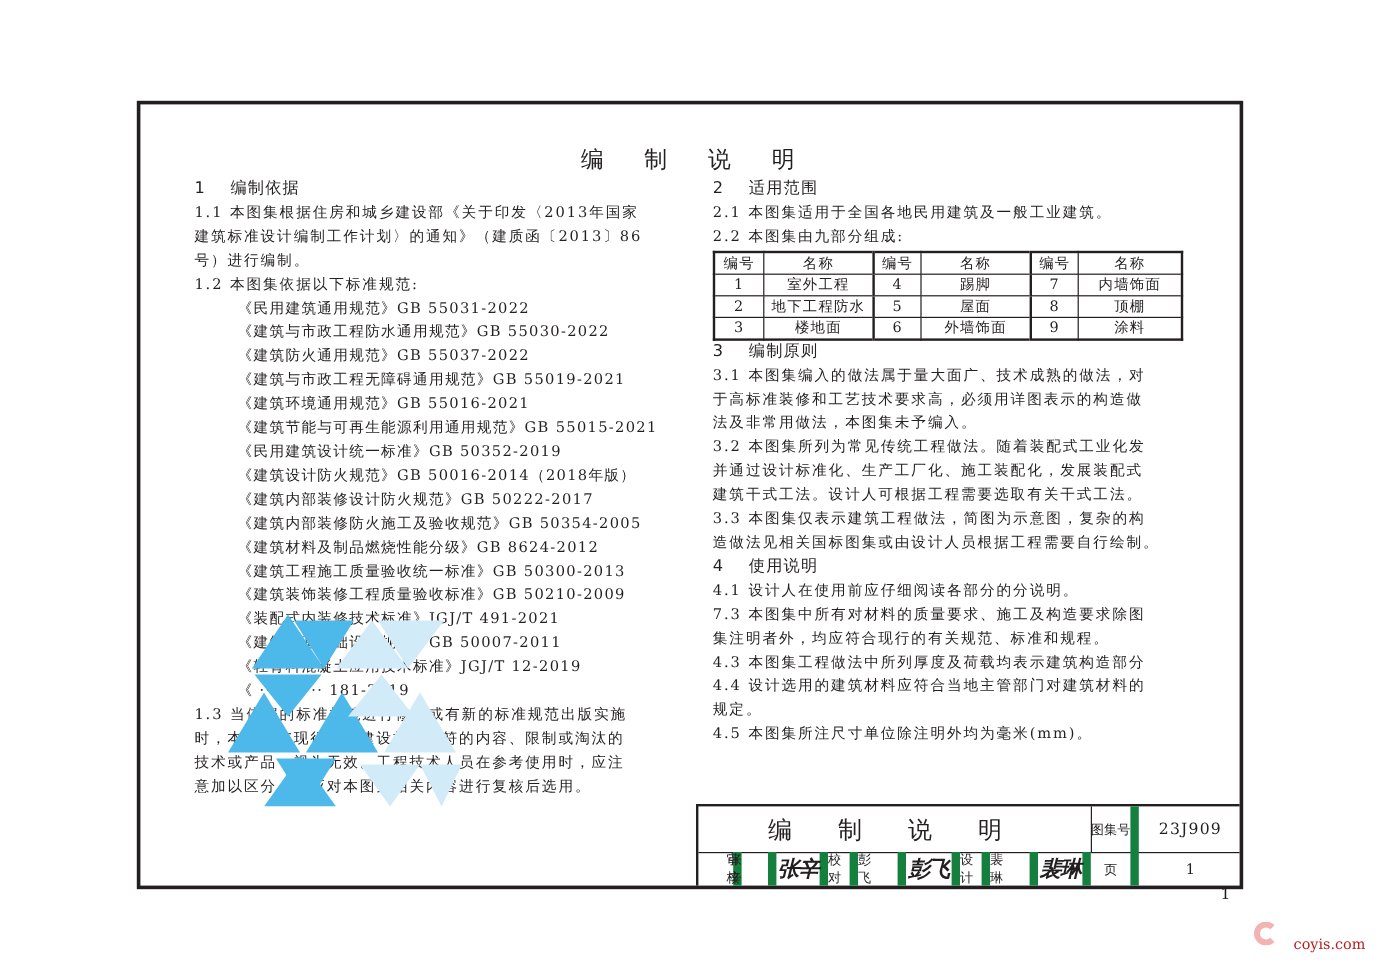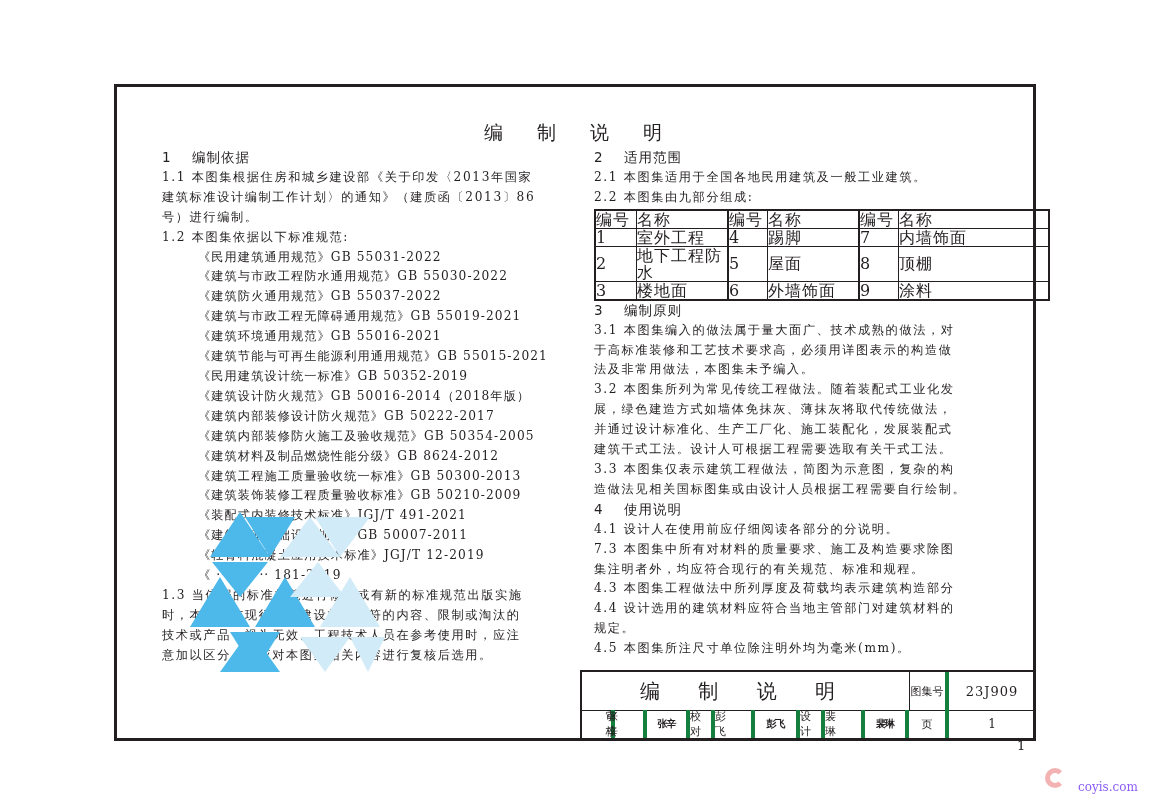--- a/index.html
+++ b/index.html
@@ -21,22 +21,22 @@
   .col-left { left:162px; top:148px; width:425px; }
   .col-right { left:594px; top:148px; width:400px; }
   .heading {
     font-family:"DejaVu Sans","Liberation Sans",sans-serif;
     font-size:13.5px; letter-spacing:1px;
   }
   .heading .num { display:inline-block; width:30px; }
   .p { letter-spacing:1.6px; }
   .std { padding-left:36px; letter-spacing:1.1px; white-space:nowrap; }
   table.parts {
-    border-collapse:collapse; width:456px; margin:1px 0 0 0;
-    font-size:16px; text-align:left; border:2px solid #231f20;
+    border-collapse:collapse; width:392px; margin:1px 0 0 0;
+    font-size:12px; text-align:center; border:2px solid #231f20;
   }
   table.parts td { border:1px solid #231f20; height:17px; padding:0; line-height:17px; letter-spacing:1px; }
   table.parts td.thick { border-right:2px solid #231f20; }
   .page-num {
     position:absolute; left:1017px; top:738px; font-size:13px; color:#1a1a1a;
   }
   
   .tb {
     position:absolute; left:580px; top:670px; width:453px; height:68px;
     border-top:2px solid #231f20; border-left:2px solid #231f20;
@@ -44,34 +44,34 @@
   }
   .tb-row1 { position:absolute; left:0; top:0; width:100%; height:38px; border-bottom:1px solid #231f20; }
   .tb-row2 { position:absolute; left:0; top:38px; width:100%; height:28px; }
   .tb-title {
     position:absolute; left:0; top:0; width:327px; height:38px; line-height:38px; text-align:center;
     font-family:"DejaVu Sans","Liberation Sans",sans-serif; font-size:20px; letter-spacing:16px;
     border-right:1px solid #231f20;
   }
   .tb-cell {
     position:absolute; top:0; height:100%; font-size:11px; box-sizing:border-box;
-    border-right:4px solid #15803d; display:flex; align-items:center; justify-content:center;
-  }
-  .sig { font-family:"DejaVu Serif",serif; font-weight:bold; font-size:10px; letter-spacing:-1px; }
+    border-right:7px solid #15803d; display:flex; align-items:center; justify-content:center;
+  }
+  .sig { font-family:"DejaVu Serif",serif; font-style:italic; font-weight:bold; font-size:18px; letter-spacing:-1px; }
   
   .wm { position:absolute; left:190px; top:512px; width:210px; height:160px; }
   .logo {
     position:absolute; left:1045px; top:768px; width:110px; height:36px;
   }
   .logo-c {
     position:absolute; left:0; top:0; width:20px; height:20px; border-radius:50%;
     border:5px solid #f3b3b3; border-right-color:transparent; box-sizing:border-box;
   }
   .logo-cn { position:absolute; left:28px; top:0; font-size:9px; color:#e06060; font-family:Liberation Serif, serif;margin-top:40px; }
-  .logo-en { position:absolute; left:33px; top:12px; font-size:12px; color:#8b5cf6; font-family:"DejaVu Serif",serif; }
+  .logo-en { position:absolute; left:33px; top:12px; font-size:12px; color:#b91c1c; font-family:"DejaVu Serif",serif; }
 </style>
 </head>
 <body>
 
 <div class="frame"></div>
 
 <div class="doc-title">编 制 说 明</div>
 
 <div class="col col-left">
   <div class="heading">
@@ -168,21 +168,20 @@
   </tbody>
     </table>
 
   <div class="heading">
     <span class="num">3</span><span>编制原则</span>
   </div>
   <div class="p">3.1 本图集编入的做法属于量大面广、技术成熟的做法，对</div>
   <div class="p">于高标准装修和工艺技术要求高，必须用详图表示的构造做</div>
   <div class="p">法及非常用做法，本图集未予编入。</div>
   <div class="p">3.2 本图集所列为常见传统工程做法。随着装配式工业化发</div>
-  <div class="p">展，绿色建造方式如墙体免抹灰、薄抹灰将取代传统做法，</div>
   <div class="p">并通过设计标准化、生产工厂化、施工装配化，发展装配式</div>
   <div class="p">建筑干式工法。设计人可根据工程需要选取有关干式工法。</div>
   <div class="p">3.3 本图集仅表示建筑工程做法，简图为示意图，复杂的构</div>
   <div class="p">造做法见相关国标图集或由设计人员根据工程需要自行绘制。</div>
 
   <div class="heading">
     <span class="num">4</span><span>使用说明</span>
   </div>
   <div class="p">4.1 设计人在使用前应仔细阅读各部分的分说明。</div>
   <div class="p">7.3 本图集中所有对材料的质量要求、施工及构造要求除图</div>

